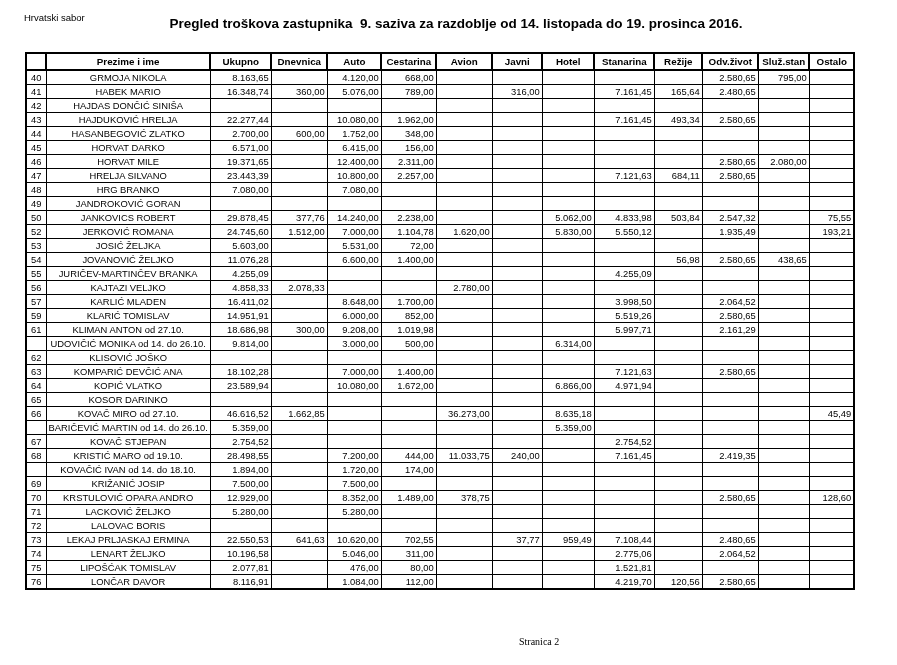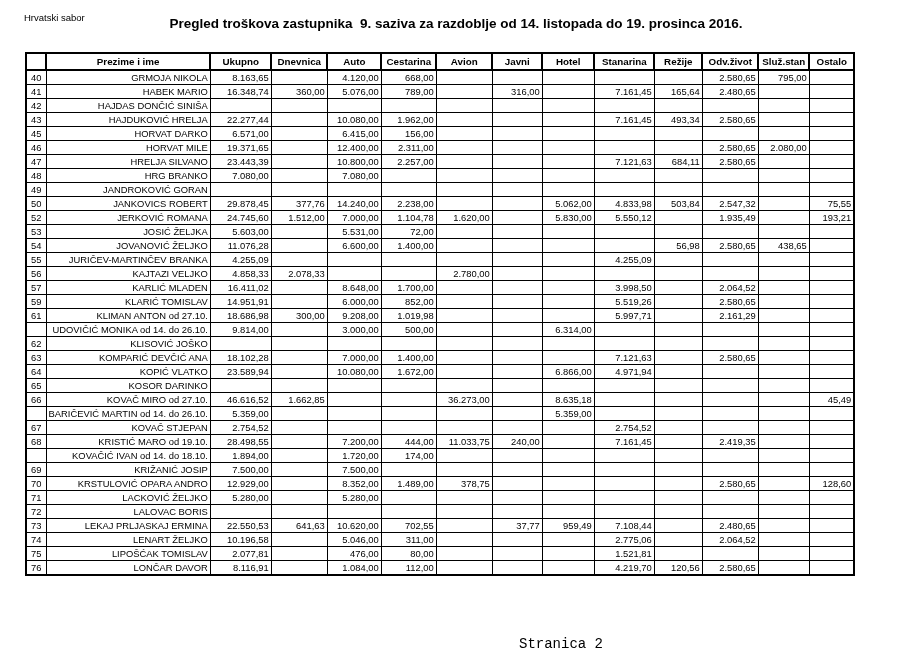--- a/index.html
+++ b/index.html
@@ -19,25 +19,25 @@
   table.expense th{
     border:2px solid #000;font-size:9.8px;font-weight:bold;
     height:15px;padding:0 1px;text-align:center;white-space:nowrap;overflow:hidden;
     font-family:"Liberation Sans",sans-serif;
   }
   table.expense td{
     border:1px solid #000;height:13px;font-size:9.4px;line-height:13px;
     padding:0 2px;white-space:nowrap;overflow:hidden;vertical-align:middle;
   }
   td.c-num{text-align:center;}
-  td.c-name{text-align:right;}
+  td.c-name{text-align:center;}
   td.c-val{text-align:right;}
   .footer{
     position:absolute;left:519px;top:636px;
-    font-family:Liberation Mono, monospace;font-size:14px;
+    font-family:Liberation Serif, serif;font-size:10px;
   }
 </style>
 </head>
 <body>
 
 <div class="org">Hrvatski sabor</div>
 <div class="title">Pregled troškova zastupnika  9. saziva za razdoblje od 14. listopada do 19. prosinca 2016.</div>
 
 <table class="expense">
   <colgroup>
@@ -133,20 +133,36 @@
         <td class="c-val"></td>
         <td class="c-val"></td>
         <td class="c-val"></td>
         <td class="c-val">7.161,45</td>
         <td class="c-val">493,34</td>
         <td class="c-val">2.580,65</td>
         <td class="c-val"></td>
         <td class="c-val"></td>
       </tr>
       <tr>
+        <td class="c-num">44</td>
+        <td class="c-name">HASANBEGOVIĆ ZLATKO</td>
+        <td class="c-val">2.700,00</td>
+        <td class="c-val">600,00</td>
+        <td class="c-val">1.752,00</td>
+        <td class="c-val">348,00</td>
+        <td class="c-val"></td>
+        <td class="c-val"></td>
+        <td class="c-val"></td>
+        <td class="c-val"></td>
+        <td class="c-val"></td>
+        <td class="c-val"></td>
+        <td class="c-val"></td>
+        <td class="c-val"></td>
+      </tr>
+      <tr>
         <td class="c-num">45</td>
         <td class="c-name">HORVAT DARKO</td>
         <td class="c-val">6.571,00</td>
         <td class="c-val"></td>
         <td class="c-val">6.415,00</td>
         <td class="c-val">156,00</td>
         <td class="c-val"></td>
         <td class="c-val"></td>
         <td class="c-val"></td>
         <td class="c-val"></td>

